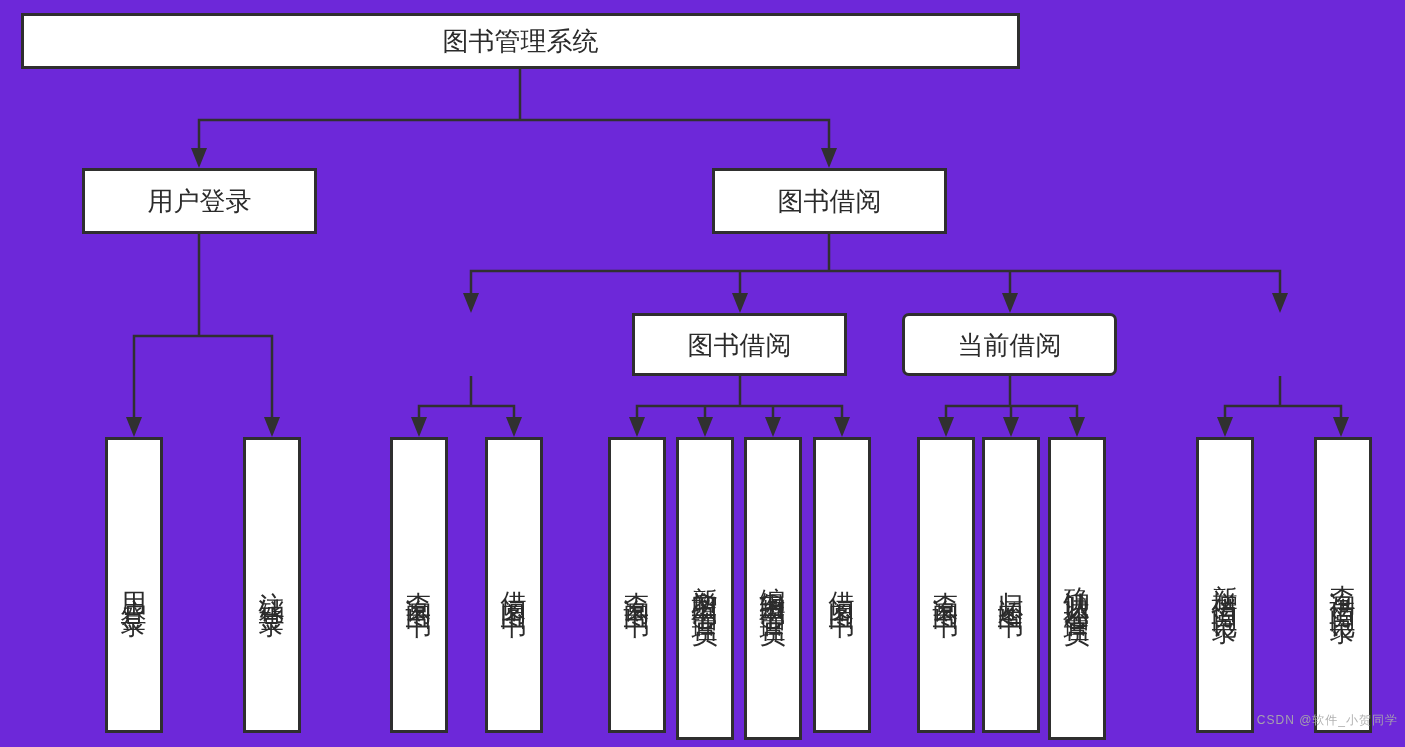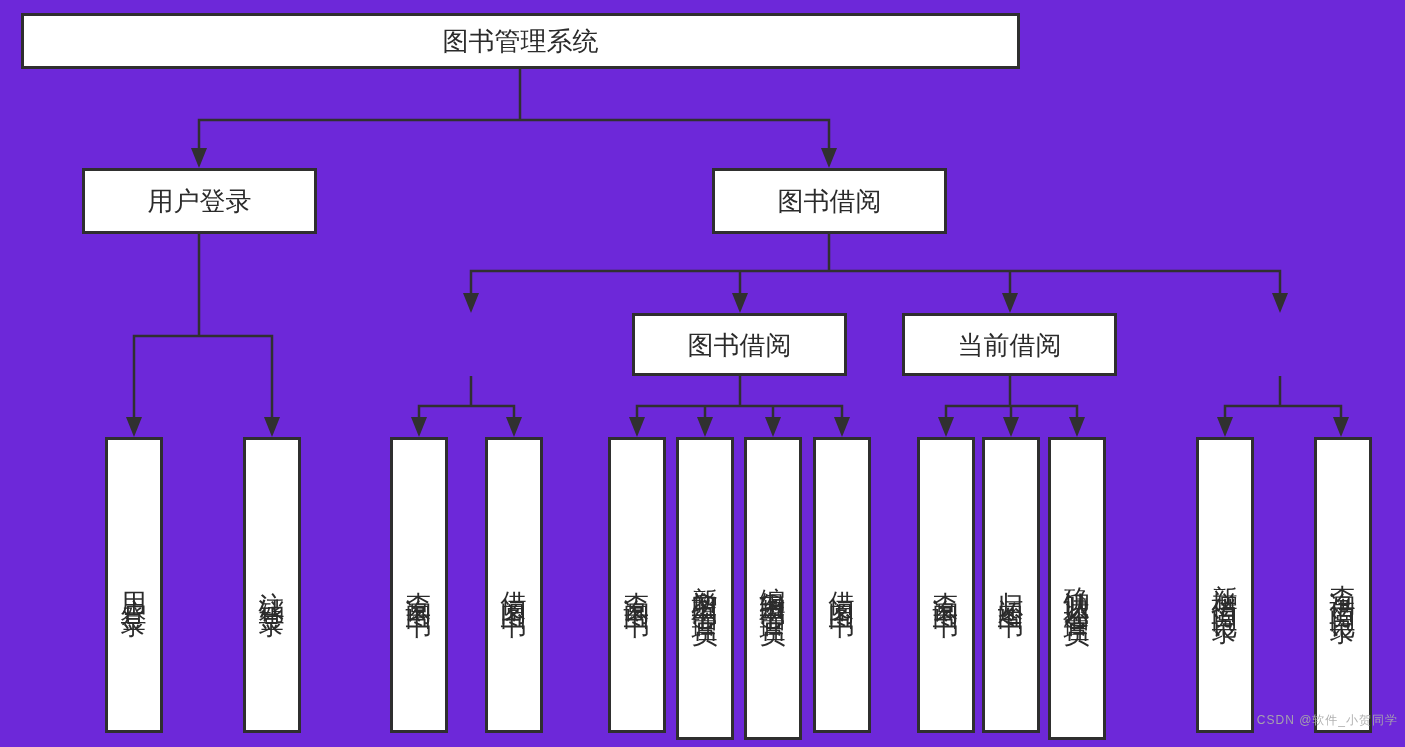--- a/index.html
+++ b/index.html
@@ -116,21 +116,21 @@
   <div class="node" style="left:82px; top:168px; width:235px; height:66px;">
     <span>用户登录</span>
   </div>
   <div class="node" style="left:712px; top:168px; width:235px; height:66px;">
     <span>图书借阅</span>
   </div>
 
   <div class="node" style="left:632px; top:313px; width:215px; height:63px;">
     <span>图书借阅</span>
   </div>
-  <div class="node" style="left:902px; top:313px; width:215px; height:63px;">
+  <div class="node" style="left:902px; top:313px; width:215px; height:63px;border-radius:7px;">
     <span>当前借阅</span>
   </div>
 
   <div class="node leaf" style="left:105px;">
     <span>用户登录</span>
   </div>
   <div class="node leaf" style="left:243px;">
     <span>注销登录</span>
   </div>
   <div class="node leaf" style="left:390px;">

